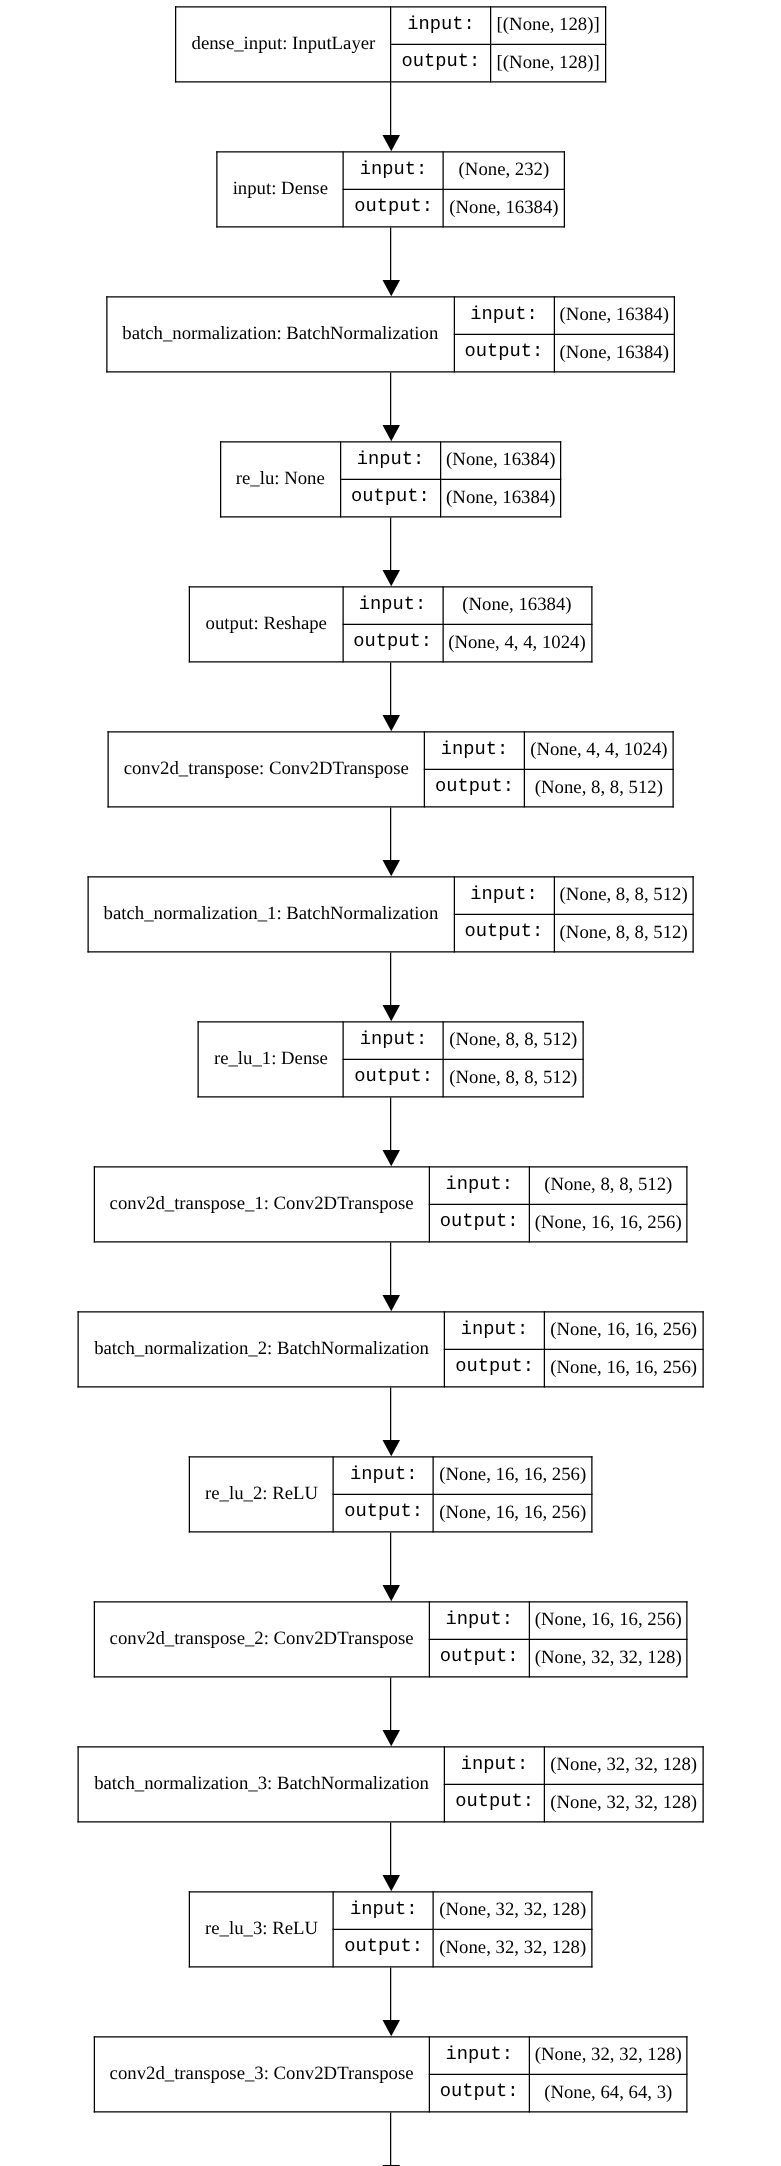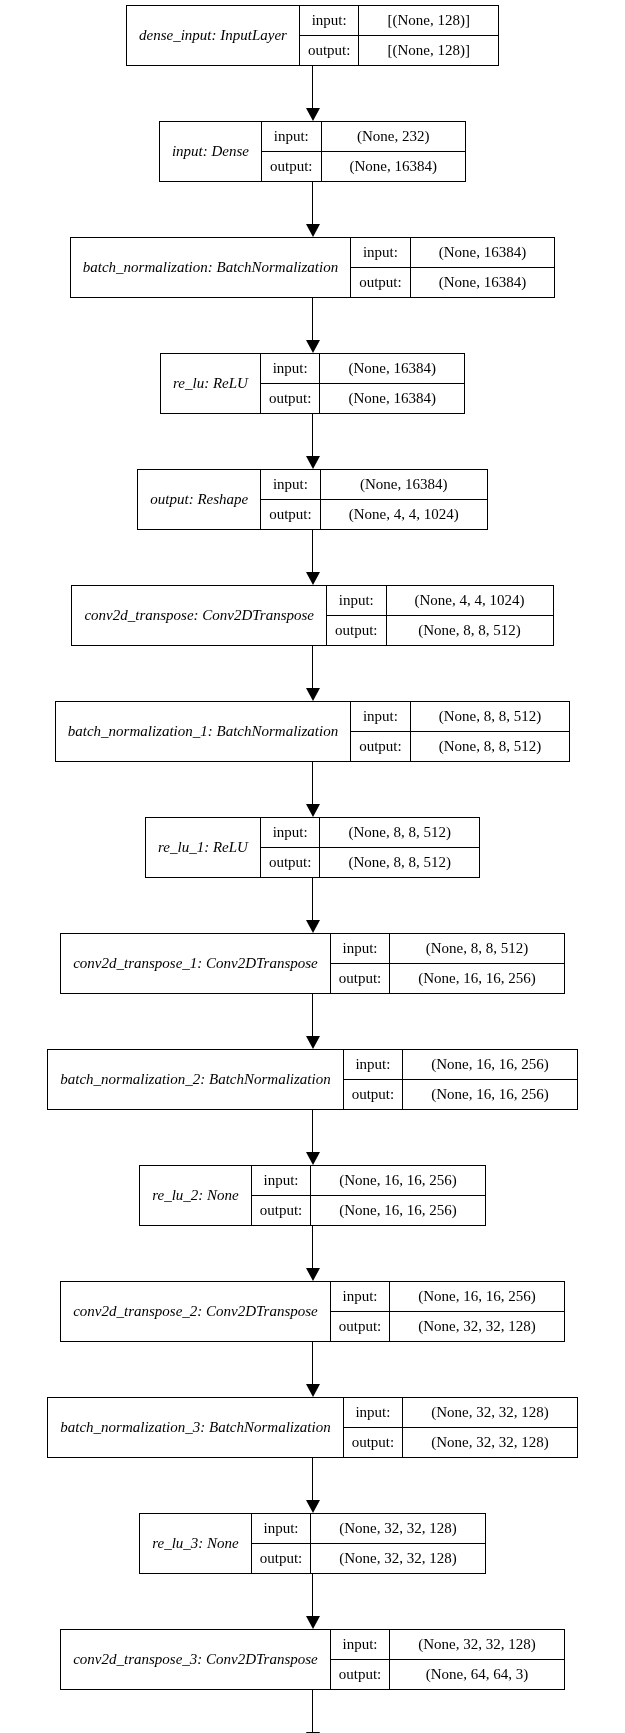--- a/index.html
+++ b/index.html
@@ -32,27 +32,27 @@
     height: 25px;
     text-align: center;
     vertical-align: middle;
     font-size: 15px;
     line-height: 1.1;
     white-space: nowrap;
     color: #000000;
   }
   table.record td.name {
     padding: 2px 12px;
-    font-style: italic;
   }
   table.record td.key {
     padding: 2px 8px;
+    font-family: Liberation Mono, monospace;
   }
   table.record td.val {
-    padding: 2px 28px;
+    padding: 2px 4px;
   }
   .arrow {
     display: flex;
     flex-direction: column;
     align-items: center;
     height: 55px;
   }
   .arrow .shaft {
     width: 1.5px;
     flex: 1 1 auto;
@@ -121,21 +121,21 @@
     </tbody>
   </table>
   <div class="arrow">
     <div class="shaft"></div>
     <div class="head"></div>
   </div>
 
   <table class="record">
     <tbody>
       <tr>
-        <td class="name" rowspan="2">re_lu: ReLU</td>
+        <td class="name" rowspan="2">re_lu: None</td>
         <td class="key">input:</td>
         <td class="val">(None, 16384)</td>
       </tr>
       <tr>
         <td class="key">output:</td>
         <td class="val">(None, 16384)</td>
       </tr>
     </tbody>
   </table>
   <div class="arrow">
@@ -193,21 +193,21 @@
     </tbody>
   </table>
   <div class="arrow">
     <div class="shaft"></div>
     <div class="head"></div>
   </div>
 
   <table class="record">
     <tbody>
       <tr>
-        <td class="name" rowspan="2">re_lu_1: ReLU</td>
+        <td class="name" rowspan="2">re_lu_1: Dense</td>
         <td class="key">input:</td>
         <td class="val">(None, 8, 8, 512)</td>
       </tr>
       <tr>
         <td class="key">output:</td>
         <td class="val">(None, 8, 8, 512)</td>
       </tr>
     </tbody>
   </table>
   <div class="arrow">
@@ -247,21 +247,21 @@
     </tbody>
   </table>
   <div class="arrow">
     <div class="shaft"></div>
     <div class="head"></div>
   </div>
 
   <table class="record">
     <tbody>
       <tr>
-        <td class="name" rowspan="2">re_lu_2: None</td>
+        <td class="name" rowspan="2">re_lu_2: ReLU</td>
         <td class="key">input:</td>
         <td class="val">(None, 16, 16, 256)</td>
       </tr>
       <tr>
         <td class="key">output:</td>
         <td class="val">(None, 16, 16, 256)</td>
       </tr>
     </tbody>
   </table>
   <div class="arrow">
@@ -301,21 +301,21 @@
     </tbody>
   </table>
   <div class="arrow">
     <div class="shaft"></div>
     <div class="head"></div>
   </div>
 
   <table class="record">
     <tbody>
       <tr>
-        <td class="name" rowspan="2">re_lu_3: None</td>
+        <td class="name" rowspan="2">re_lu_3: ReLU</td>
         <td class="key">input:</td>
         <td class="val">(None, 32, 32, 128)</td>
       </tr>
       <tr>
         <td class="key">output:</td>
         <td class="val">(None, 32, 32, 128)</td>
       </tr>
     </tbody>
   </table>
   <div class="arrow">

